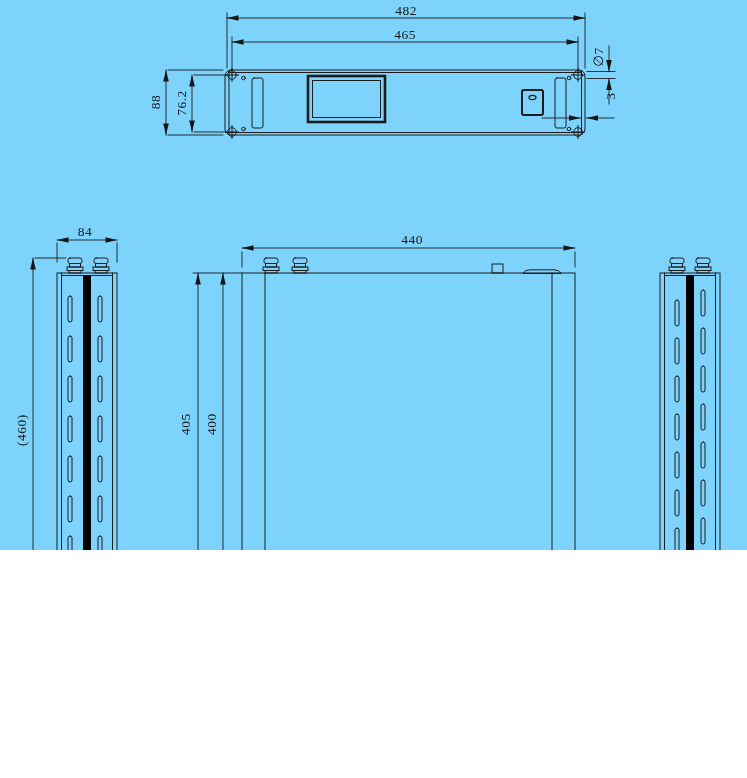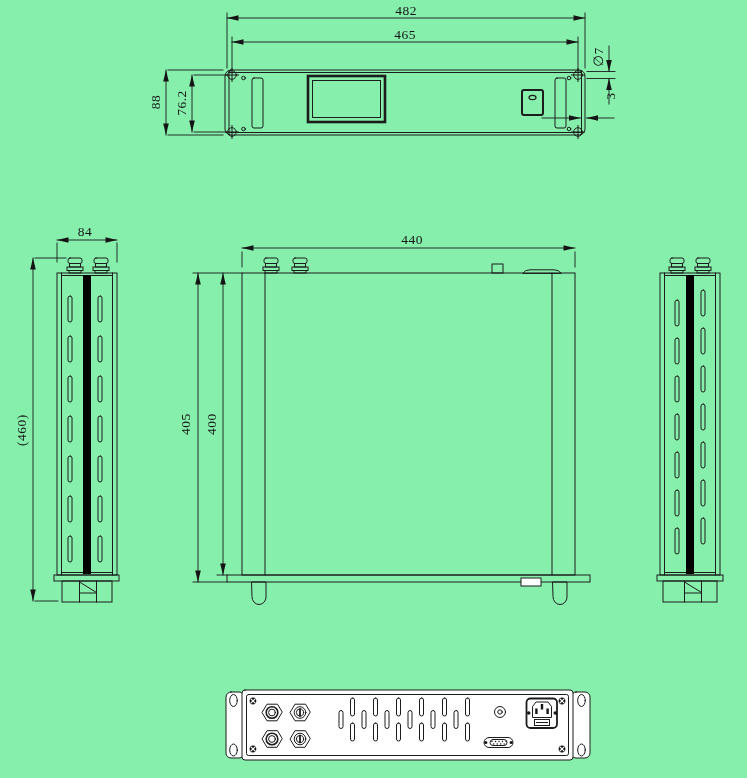--- a/index.html
+++ b/index.html
@@ -1,16 +1,16 @@
 <!DOCTYPE html>
 <html><head>
 <meta charset="utf-8">
 <style>
   html,body{margin:0;padding:0;background:#ffffff;}
-  .canvas{position:relative;width:747px;height:778px;background:#86efac;overflow:hidden;}
+  .canvas{position:relative;width:747px;height:550px;background:#7dd3fc;overflow:hidden;}
   svg{display:block;}
   .dimtxt{font-family:"Liberation Serif", serif;font-size:13.5px;letter-spacing:.5px;fill:#151515;stroke:none;}
 </style>
 </head>
 <body>
 
 <div class="canvas">
 <svg width="747" height="778" viewBox="0 0 747 778">
   <defs>
     <marker id="arr" markerWidth="13" markerHeight="9" refX="12" refY="4" orient="auto-start-reverse" markerUnits="userSpaceOnUse">

